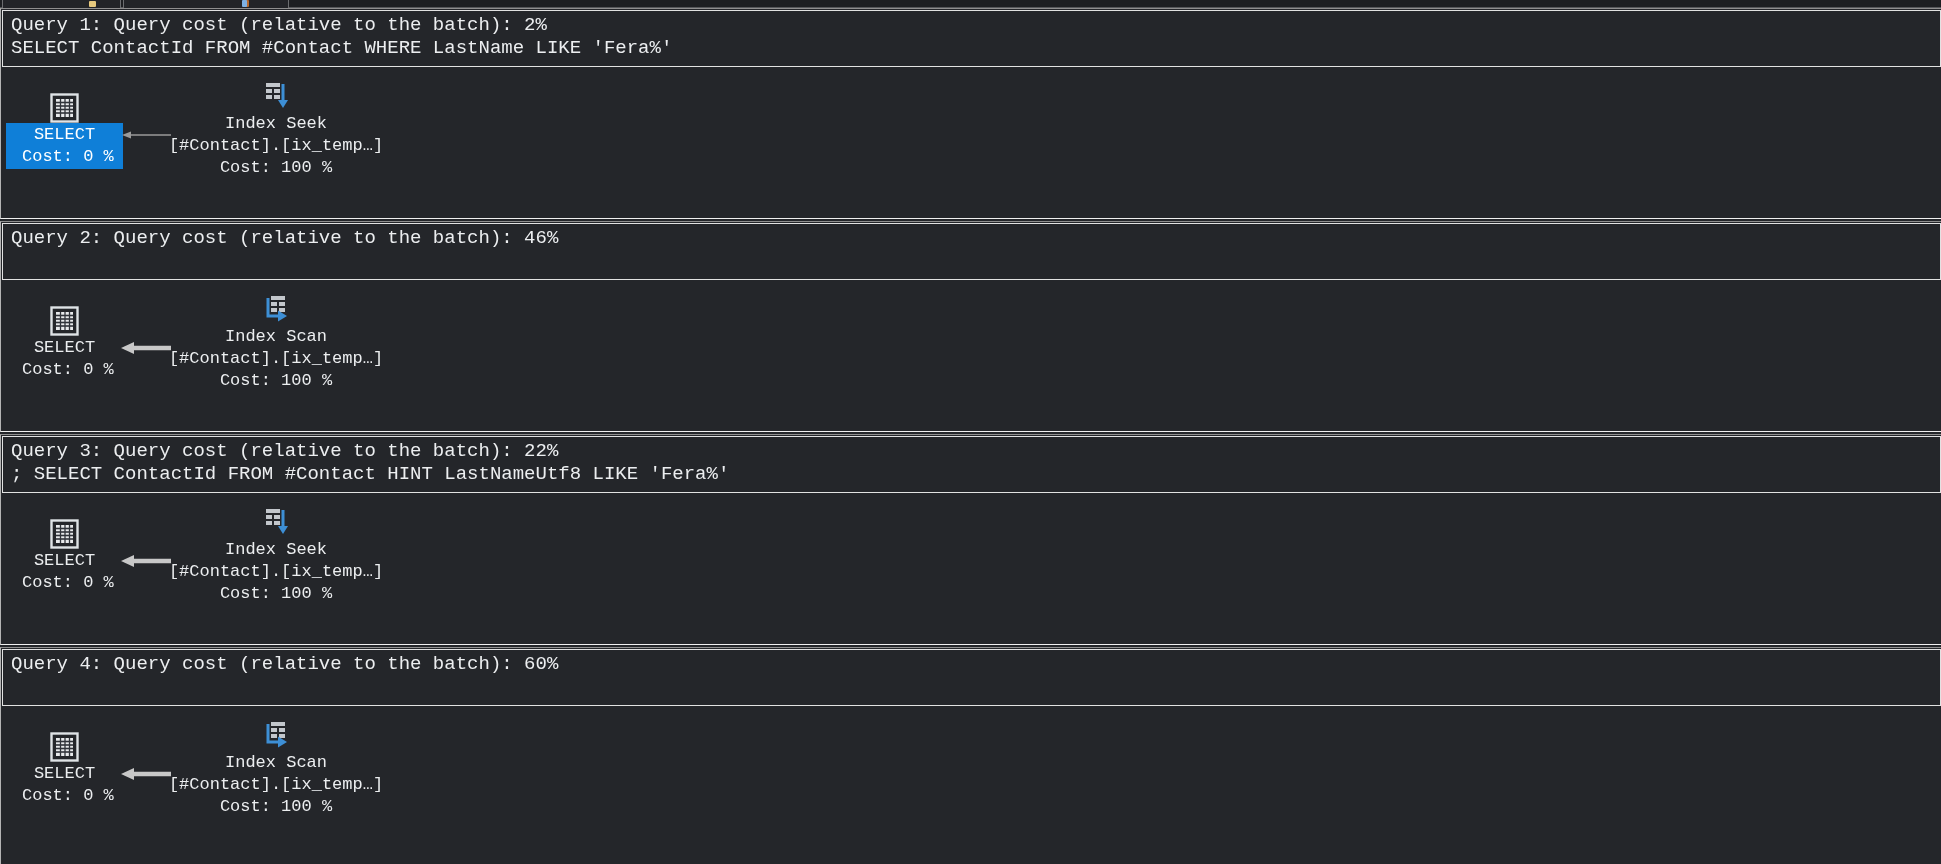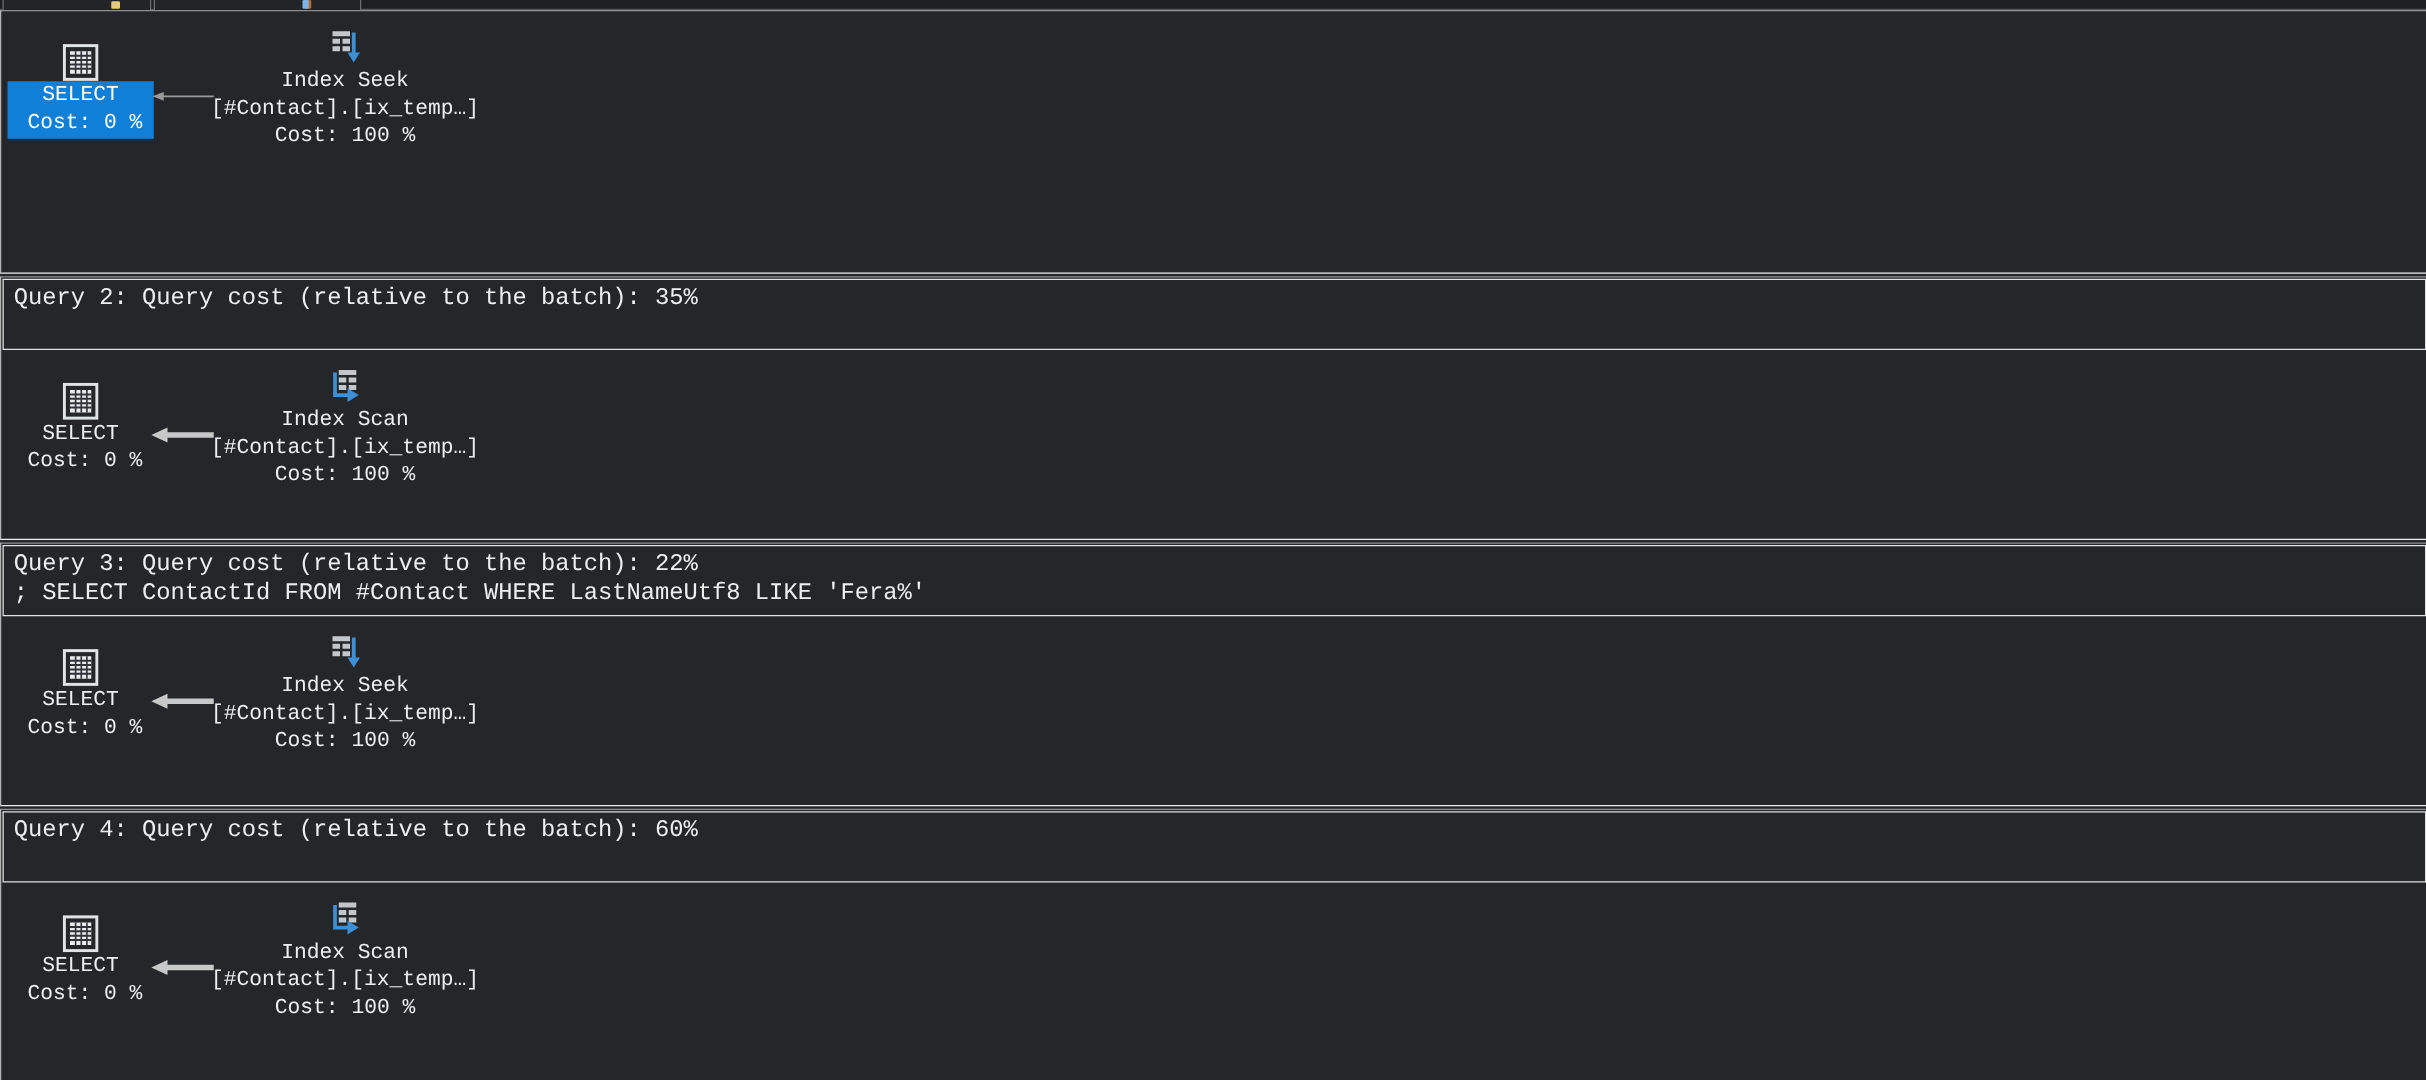--- a/index.html
+++ b/index.html
@@ -47,20 +47,24 @@
   <div class="tabstub tab1">
     <span class="frag frag-yellow"></span>
   </div>
   <div class="tabstub tab2">
     <span class="frag frag-blue"></span>
   </div>
 </div>
 
 <div id="bands">
   <section class="band">
+    <div class="qheader">
+      <div class="qline">Query 1: Query cost (relative to the batch): 2%</div>
+      <div class="qline">SELECT ContactId FROM #Contact WHERE LastName LIKE 'Fera%'</div>
+    </div>
     <div class="plan">
 
       <div class="node select-node">
         <svg class="icon" width="29" height="30" viewBox="0 0 29 30">
           <rect x="1.5" y="1.5" width="26" height="27" fill="none" stroke="#dfe3e6" stroke-width="2.4"></rect>
           <rect x="6" y="6" width="17" height="18" fill="#e8eaec"></rect>
           <g stroke="#30343a" stroke-width="1.6">
             <line x1="6" y1="9.5" x2="23" y2="9.5"></line>
               <line x1="6" y1="13" x2="23" y2="13"></line>
             <line x1="6" y1="16.5" x2="23" y2="16.5"></line>
@@ -99,21 +103,21 @@
         <div class="nlabel">Index Seek</div>
         <div class="nlabel">[#Contact].[ix_temp…]</div>
         <div class="nlabel">Cost: 100 %</div>
       </div>
 
     </div>
   </section>
 
   <section class="band">
     <div class="qheader">
-      <div class="qline">Query 2: Query cost (relative to the batch): 35%</div>
+      <div class="qline">Query 2: Query cost (relative to the batch): 46%</div>
     </div>
     <div class="plan">
 
       <div class="node select-node">
         <svg class="icon" width="29" height="30" viewBox="0 0 29 30">
           <rect x="1.5" y="1.5" width="26" height="27" fill="none" stroke="#dfe3e6" stroke-width="2.4"></rect>
           <rect x="6" y="6" width="17" height="18" fill="#e8eaec"></rect>
           <g stroke="#30343a" stroke-width="1.6">
             <line x1="6" y1="9.5" x2="23" y2="9.5"></line>
               <line x1="6" y1="13" x2="23" y2="13"></line>
@@ -154,21 +158,21 @@
         <div class="nlabel">[#Contact].[ix_temp…]</div>
         <div class="nlabel">Cost: 100 %</div>
       </div>
 
     </div>
   </section>
 
   <section class="band">
     <div class="qheader">
       <div class="qline">Query 3: Query cost (relative to the batch): 22%</div>
-      <div class="qline">; SELECT ContactId FROM #Contact WHERE LastNameUtf8 LIKE 'Fera%'</div>
+      <div class="qline">; SELECT ContactId FROM #Contact HINT LastNameUtf8 LIKE 'Fera%'</div>
     </div>
     <div class="plan">
 
       <div class="node select-node">
         <svg class="icon" width="29" height="30" viewBox="0 0 29 30">
           <rect x="1.5" y="1.5" width="26" height="27" fill="none" stroke="#dfe3e6" stroke-width="2.4"></rect>
           <rect x="6" y="6" width="17" height="18" fill="#e8eaec"></rect>
           <g stroke="#30343a" stroke-width="1.6">
             <line x1="6" y1="9.5" x2="23" y2="9.5"></line>
               <line x1="6" y1="13" x2="23" y2="13"></line>

